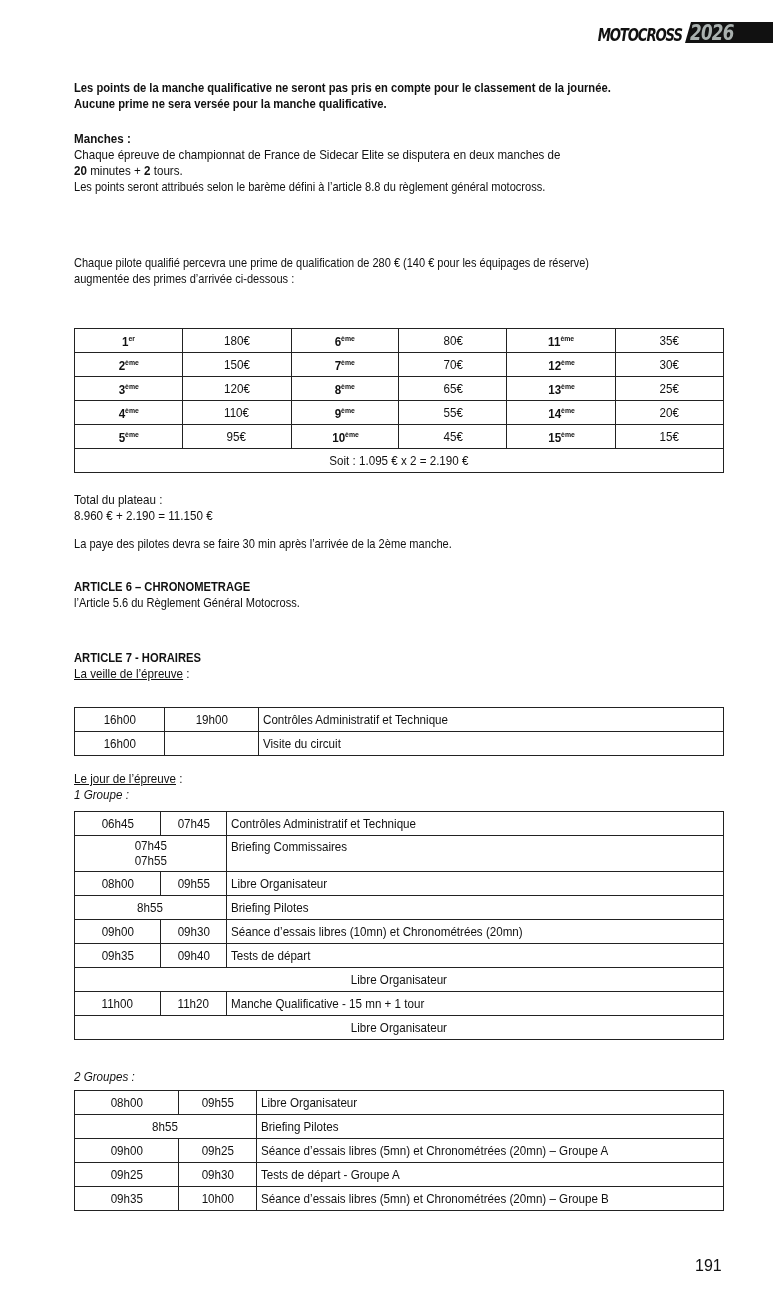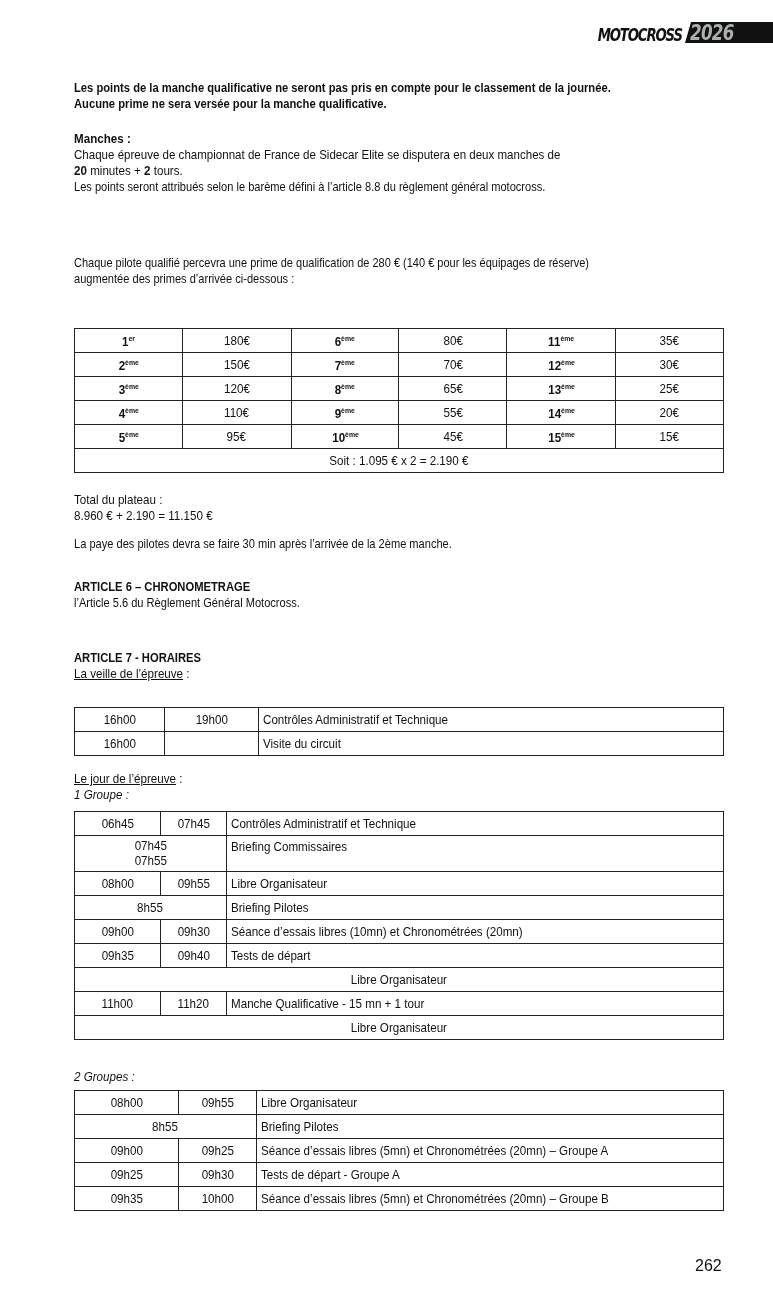--- a/index.html
+++ b/index.html
@@ -249,13 +249,13 @@
         <td><span class="narrow" style="transform:scaleX(0.86)">Tests de départ - Groupe A</span></td>
       </tr>
       <tr>
         <td class="c"><span class="narrow">09h35</span></td>
         <td class="c"><span class="narrow">10h00</span></td>
         <td><span class="narrow" style="transform:scaleX(0.86)">Séance d’essais libres (5mn) et Chronométrées (20mn) – Groupe B</span></td>
       </tr>
     </tbody>
 </table>
 
-<div id="page-number">262</div>
+<div id="page-number">191</div>
 
 </body></html>

